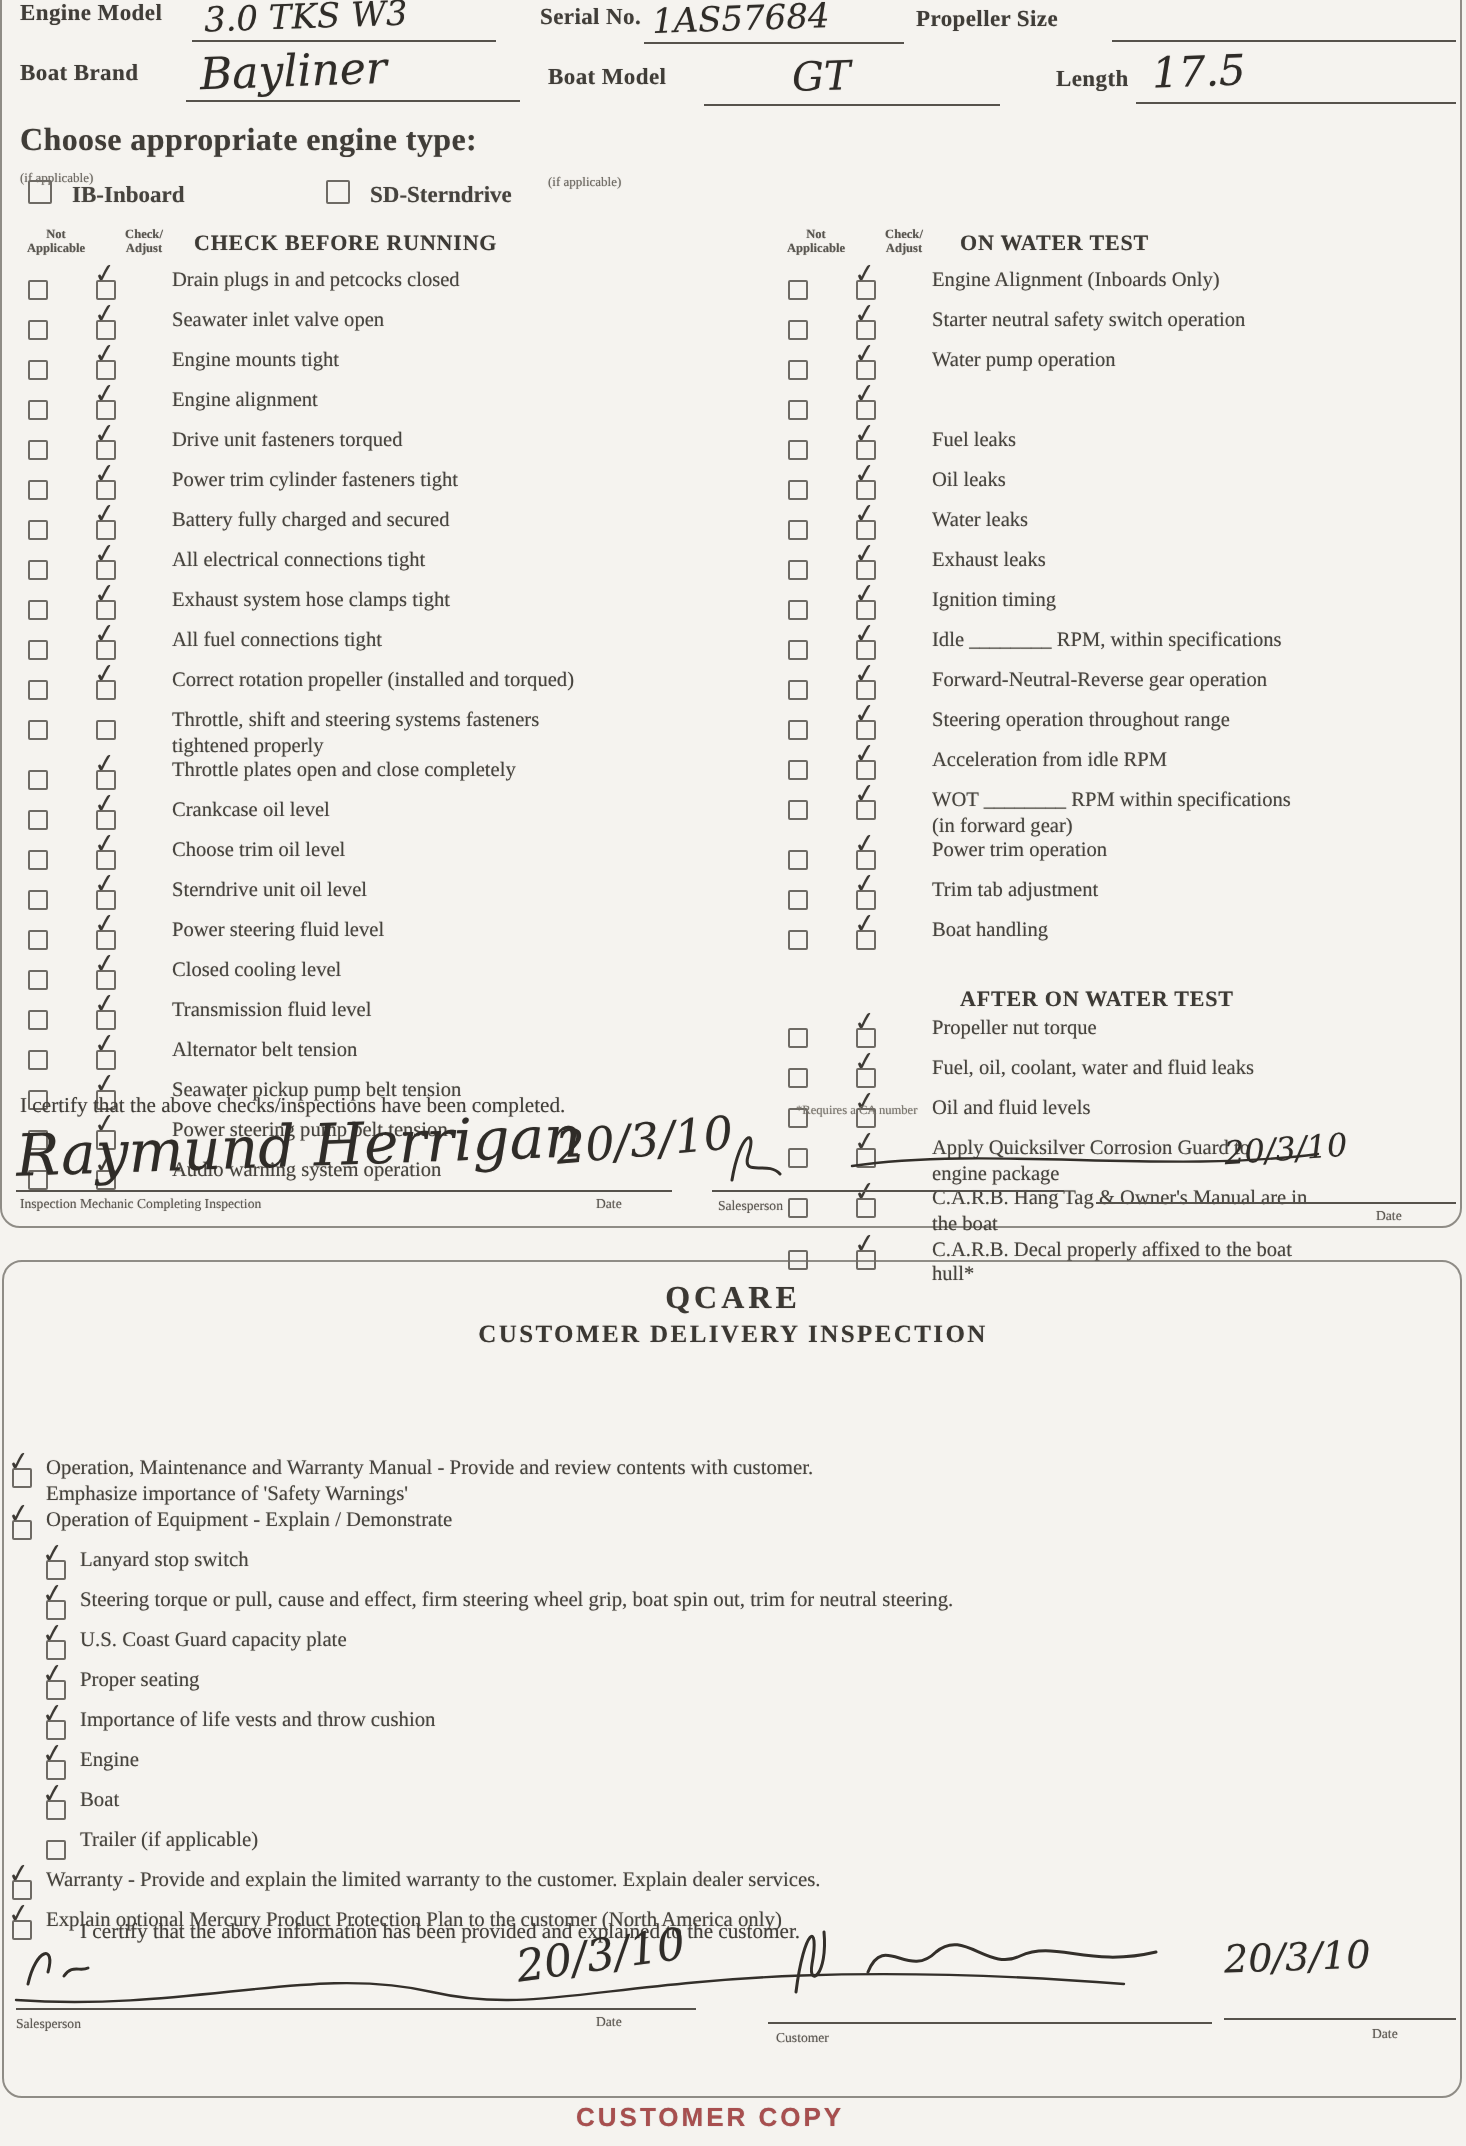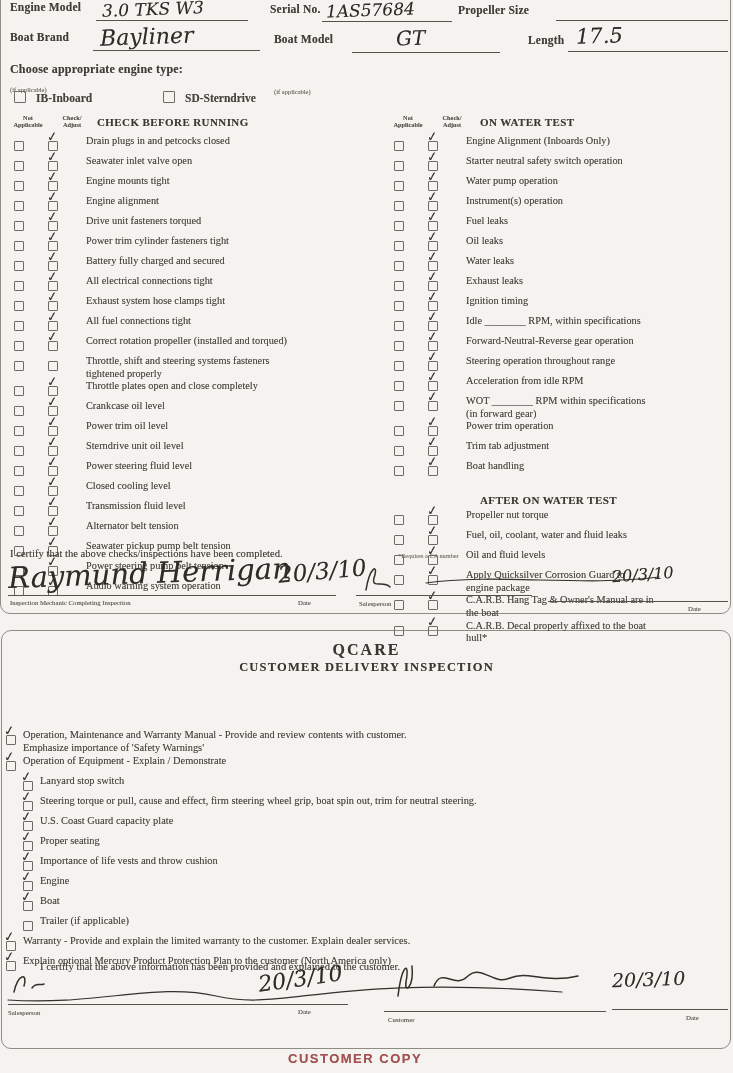--- a/index.html
+++ b/index.html
@@ -64,21 +64,21 @@
 
   <span class="abs lbl" style="left:274px;top:33px;">Boat Model</span>
   <span class="abs tiny" style="left:274px;top:47px;">(if applicable)</span>
   <span class="abs uline" style="left:352px;top:52px;width:148px;"></span>
   <span class="abs hand" style="left:396px;top:26px;font-size:20px;transform:rotate(-2deg);">GT</span>
 
   <span class="abs lbl" style="left:528px;top:34px;">Length</span>
   <span class="abs uline" style="left:568px;top:51px;width:160px;"></span>
   <span class="abs hand" style="left:576px;top:24px;font-size:21px;transform:rotate(-2deg);">17.5</span>
 
-  <span class="abs lbl" style="left:10px;top:62px;font-size:12px;">Choose appropriate engine type:</span>
+  <span class="abs lbl" style="left:10px;top:62px;font-size:16px;">Choose appropriate engine type:</span>
 
   <span class="abs" style="left:14px;top:89px;">
     <span class="cbx" style="width:10px;height:10px;margin-left:0;"></span>
     <span style="font-size:11.5px;font-weight:bold;margin-left:6px;position:relative;top:-1px;">IB-Inboard</span>
   </span>
   <span class="abs" style="left:163px;top:89px;">
     <span class="cbx" style="width:10px;height:10px;margin-left:0;"></span>
     <span style="font-size:11.5px;font-weight:bold;margin-left:6px;position:relative;top:-1px;">SD-Sterndrive</span>
   </span>
 
@@ -155,21 +155,21 @@
         <span class="cl-label">Throttle plates open and close completely</span>
       </div>
       <div class="crow">
         <span class="ccell"><span class="cbx"></span></span>
         <span class="ccell"><span class="cbx"></span><i class="tick">✓</i></span>
         <span class="cl-label">Crankcase oil level</span>
       </div>
       <div class="crow">
         <span class="ccell"><span class="cbx"></span></span>
         <span class="ccell"><span class="cbx"></span><i class="tick">✓</i></span>
-        <span class="cl-label">Power trim oil level</span>
+        <span class="cl-label">Choose trim oil level</span>
       </div>
       <div class="crow">
         <span class="ccell"><span class="cbx"></span></span>
         <span class="ccell"><span class="cbx"></span><i class="tick">✓</i></span>
         <span class="cl-label">Sterndrive unit oil level</span>
       </div>
       <div class="crow">
         <span class="ccell"><span class="cbx"></span></span>
         <span class="ccell"><span class="cbx"></span><i class="tick">✓</i></span>
         <span class="cl-label">Power steering fluid level</span>
@@ -224,21 +224,20 @@
           <span class="cl-label">Starter neutral safety switch operation</span>
         </div>
         <div class="crow">
           <span class="ccell"><span class="cbx"></span></span>
           <span class="ccell"><span class="cbx"></span><i class="tick">✓</i></span>
           <span class="cl-label">Water pump operation</span>
         </div>
         <div class="crow">
           <span class="ccell"><span class="cbx"></span></span>
           <span class="ccell"><span class="cbx"></span><i class="tick">✓</i></span>
-          <span class="cl-label">Instrument(s) operation</span>
         </div>
         <div class="crow">
           <span class="ccell"><span class="cbx"></span></span>
           <span class="ccell"><span class="cbx"></span><i class="tick">✓</i></span>
           <span class="cl-label">Fuel leaks</span>
         </div>
         <div class="crow">
           <span class="ccell"><span class="cbx"></span></span>
           <span class="ccell"><span class="cbx"></span><i class="tick">✓</i></span>
           <span class="cl-label">Oil leaks</span>

